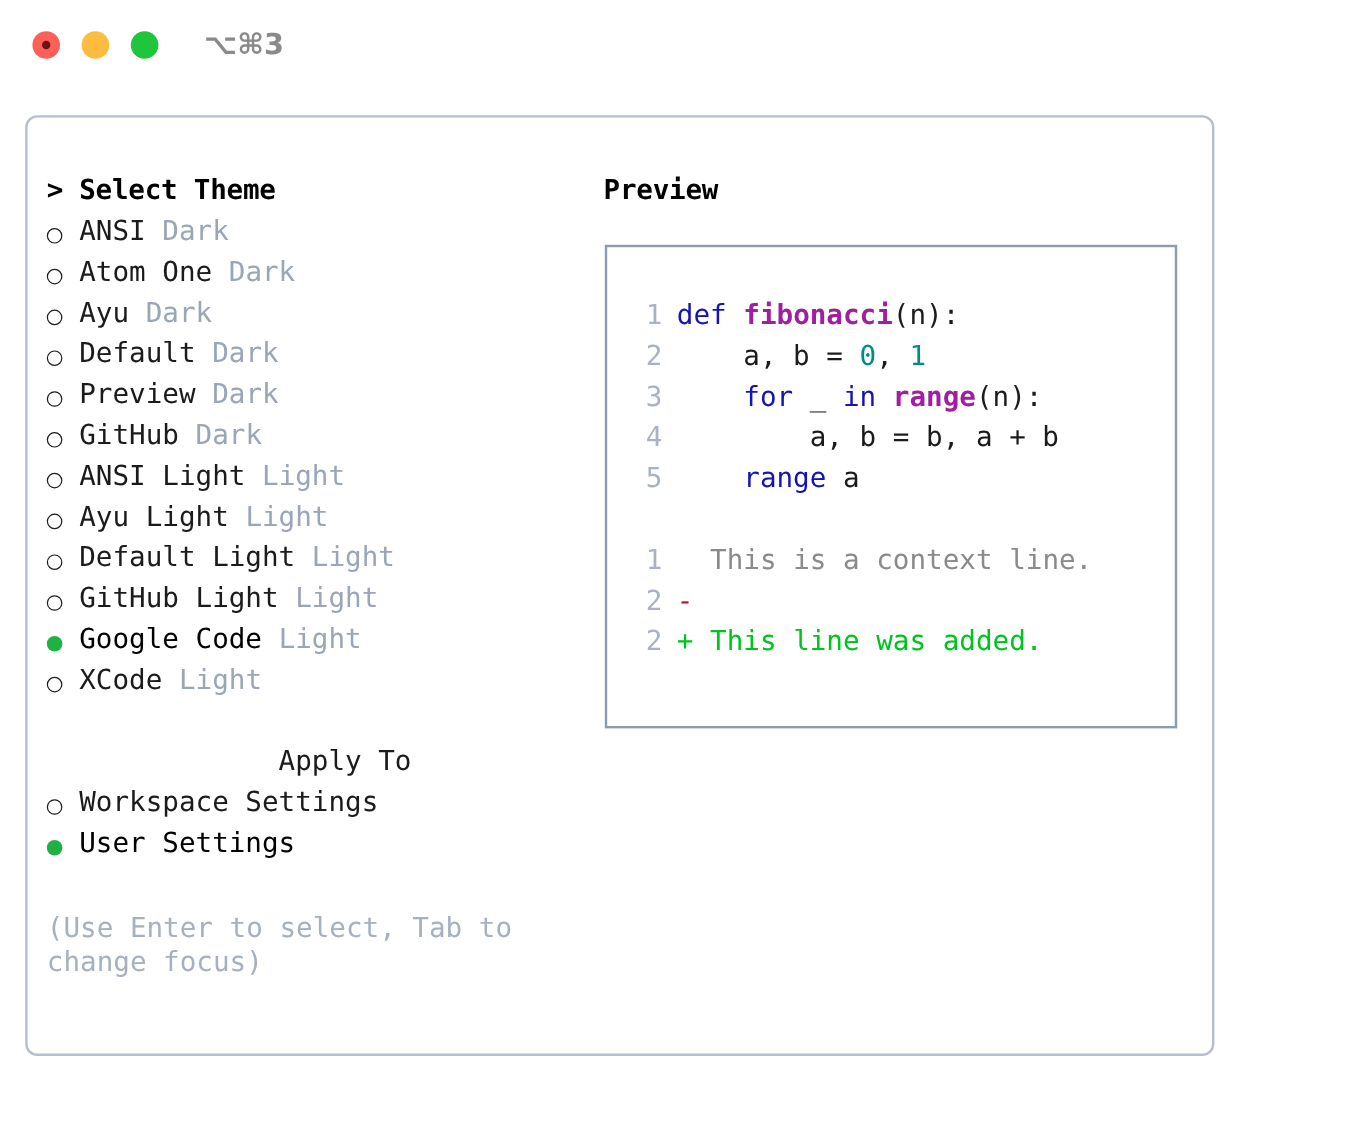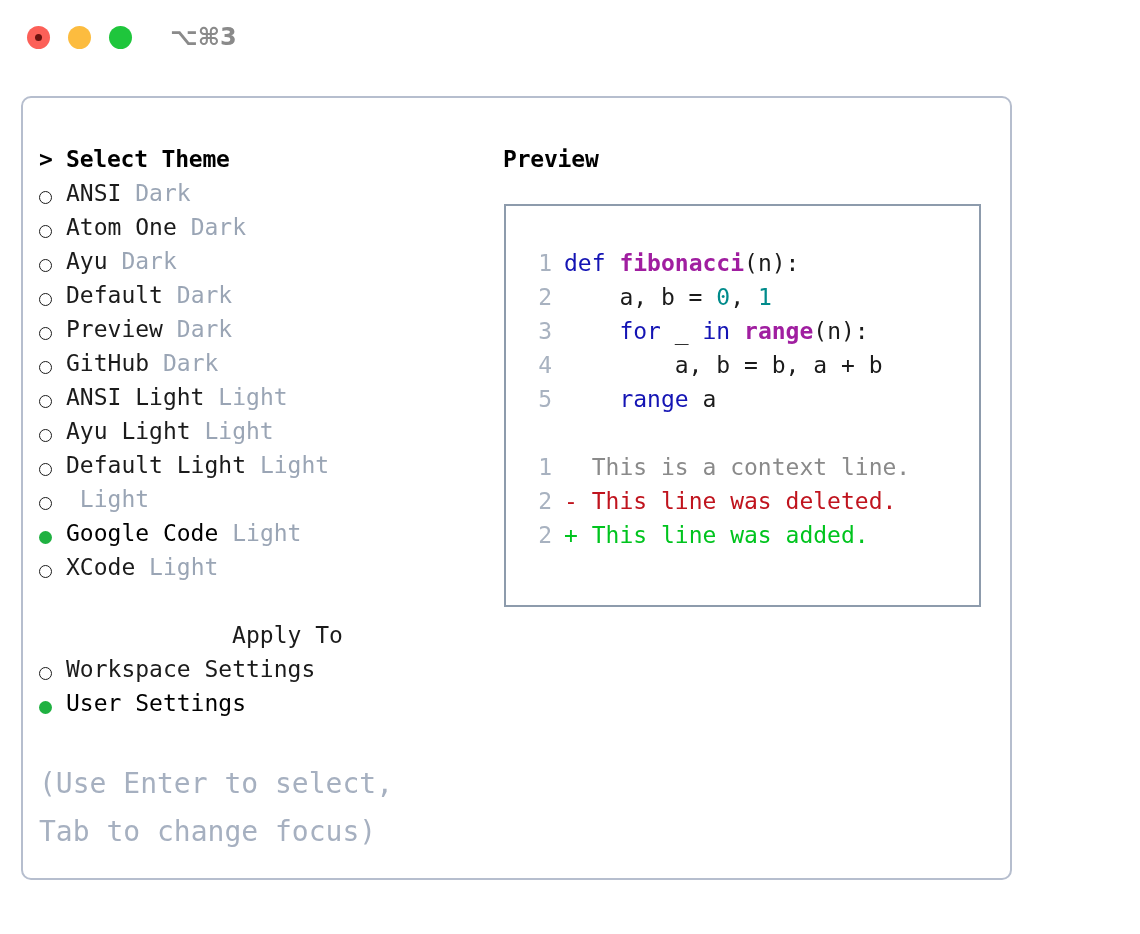--- a/index.html
+++ b/index.html
@@ -143,22 +143,22 @@
     padding-left: 27px;
     color: #1b1b1b;
     justify-content: center;
   }
 
   .hint {
     position: absolute;
     left: 16px;
     top: 662px;
     width: 420px;
-    font-size: 28px;
-    line-height: 48px;
+    font-size: 23px;
+    line-height: 28px;
     color: #a6b0c0;
   }
 
   
   .preview-column {
     position: absolute;
     left: 480px;
     top: 48px;
     width: 500px;
   }
@@ -239,21 +239,21 @@
       <div id="theme-list">
           <div class="row"><span class="marker"><span class="marker-ring"></span></span><span class="theme-name">ANSI</span><span> </span><span class="theme-kind">Dark</span></div>
           <div class="row"><span class="marker"><span class="marker-ring"></span></span><span class="theme-name">Atom One</span><span> </span><span class="theme-kind">Dark</span></div>
           <div class="row"><span class="marker"><span class="marker-ring"></span></span><span class="theme-name">Ayu</span><span> </span><span class="theme-kind">Dark</span></div>
           <div class="row"><span class="marker"><span class="marker-ring"></span></span><span class="theme-name">Default</span><span> </span><span class="theme-kind">Dark</span></div>
           <div class="row"><span class="marker"><span class="marker-ring"></span></span><span class="theme-name">Preview</span><span> </span><span class="theme-kind">Dark</span></div>
           <div class="row"><span class="marker"><span class="marker-ring"></span></span><span class="theme-name">GitHub</span><span> </span><span class="theme-kind">Dark</span></div>
           <div class="row"><span class="marker"><span class="marker-ring"></span></span><span class="theme-name">ANSI Light</span><span> </span><span class="theme-kind">Light</span></div>
           <div class="row"><span class="marker"><span class="marker-ring"></span></span><span class="theme-name">Ayu Light</span><span> </span><span class="theme-kind">Light</span></div>
           <div class="row"><span class="marker"><span class="marker-ring"></span></span><span class="theme-name">Default Light</span><span> </span><span class="theme-kind">Light</span></div>
-          <div class="row"><span class="marker"><span class="marker-ring"></span></span><span> </span><span class="theme-kind">Light</span></div>
+          <div class="row"><span class="marker"><span class="marker-ring"></span></span><span class="theme-name">GitHub Light</span><span> </span><span class="theme-kind">Light</span></div>
           <div class="row"><span class="marker"><span class="marker-dot"></span></span><span class="theme-name selected">Google Code</span><span> </span><span class="theme-kind">Light</span></div>
           <div class="row"><span class="marker"><span class="marker-ring"></span></span><span class="theme-name">XCode</span><span> </span><span class="theme-kind">Light</span></div>
         </div>
 
       <div class="row" style="height:34px"></div>
 
       <div class="row apply-head">
         <span>Apply To</span>
       </div>
 
@@ -274,20 +274,20 @@
         <div id="code-lines">
             <div class="code-line"><span class="lineno">1</span><span class="tok-kw">def</span><span class="tok-plain"> </span><span class="tok-fn">fibonacci</span><span class="tok-punct">(n):</span></div>
             <div class="code-line"><span class="lineno">2</span><span class="tok-plain">    a, b = </span><span class="tok-num">0</span><span class="tok-plain">, </span><span class="tok-num">1</span></div>
             <div class="code-line"><span class="lineno">3</span><span class="tok-plain">    </span><span class="tok-kw">for</span><span class="tok-plain"> _ </span><span class="tok-kw">in</span><span class="tok-plain"> </span><span class="tok-fn">range</span><span class="tok-punct">(n):</span></div>
             <div class="code-line"><span class="lineno">4</span><span class="tok-plain">        a, b = b, a + b</span></div>
             <div class="code-line"><span class="lineno">5</span><span class="tok-plain">    </span><span class="tok-kw">range</span><span class="tok-plain"> a</span></div>
           </div>
         <div class="code-gap"></div>
         <div id="diff-lines">
             <div class="code-line"><span class="lineno">1</span><span class="diff-context"> </span><span class="diff-context"> This is a context line.</span></div>
-            <div class="code-line"><span class="lineno">2</span><span class="diff-del">-</span><span class="diff-del"> This line was deleted.</span></div>
+            <div class="code-line"><span class="lineno">2</span><span class="diff-del">-</span></div>
             <div class="code-line"><span class="lineno">2</span><span class="diff-add">+</span><span class="diff-add"> This line was added.</span></div>
           </div>
       </div>
     </div>
 
   </div>
 </div>
 
 </body></html>

